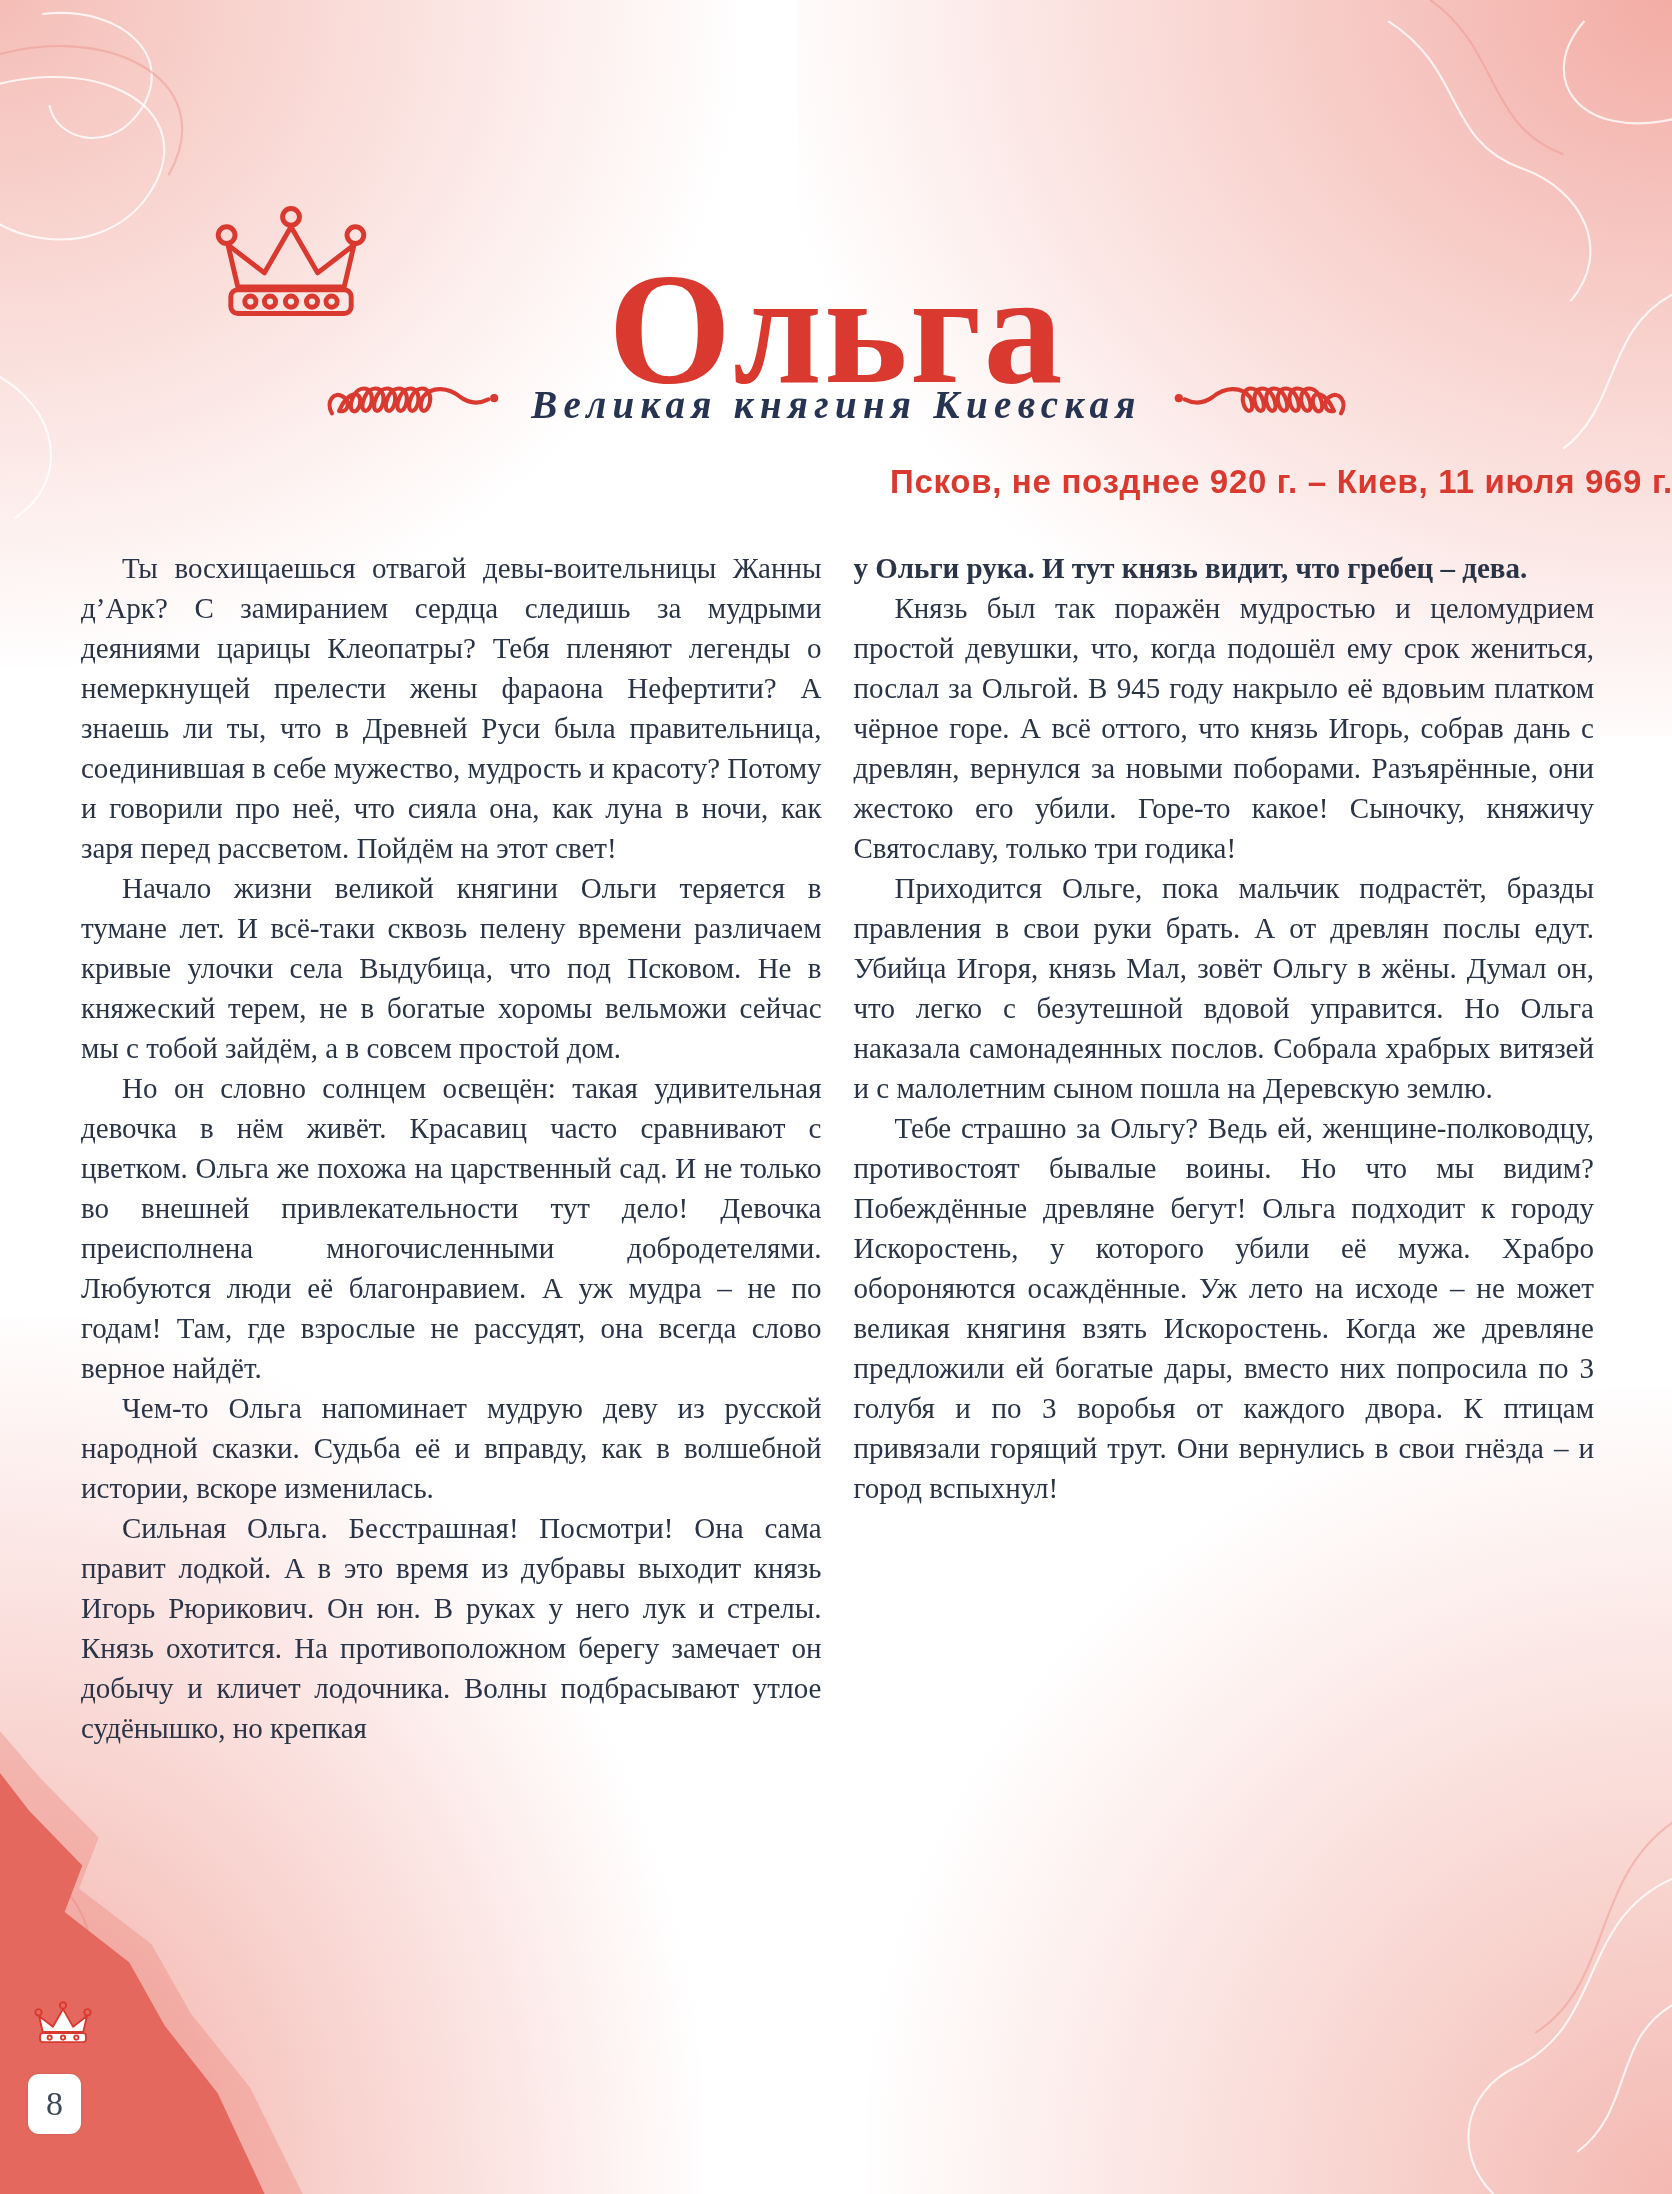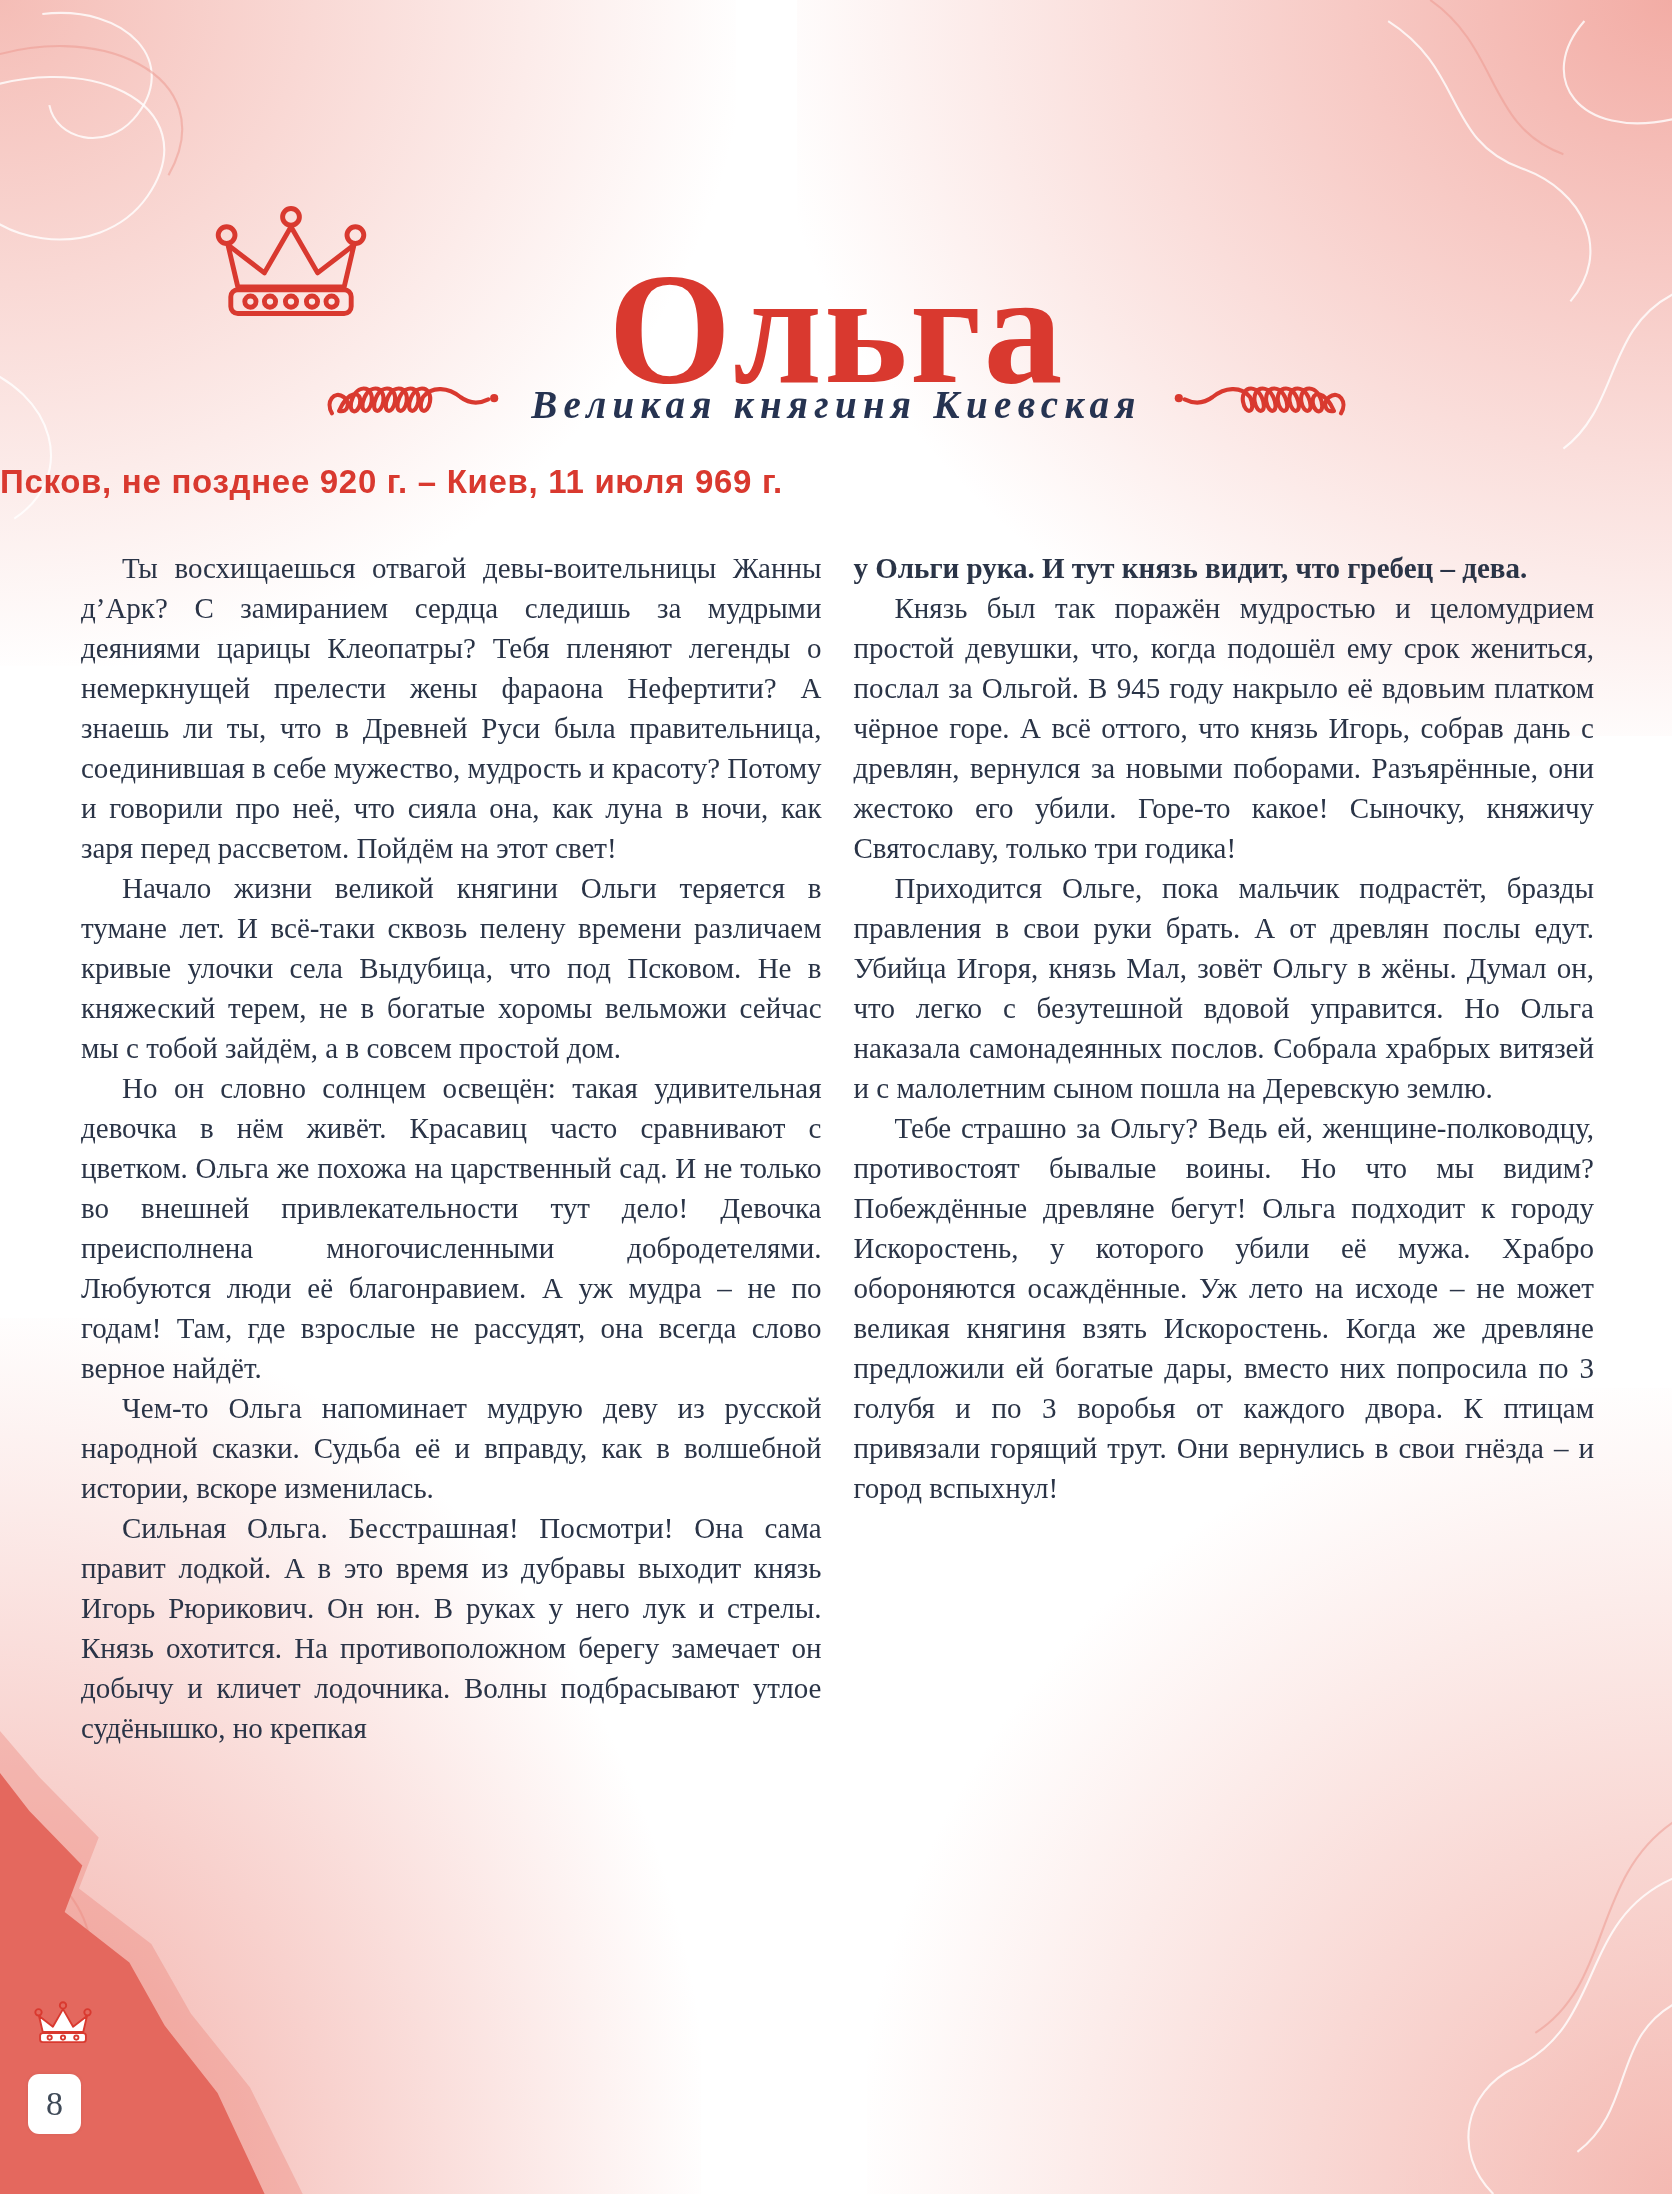--- a/index.html
+++ b/index.html
@@ -60,21 +60,21 @@
     display: flex; align-items: center; justify-content: center; gap: 29.4px; font-style: italic;
   }
   .subtitle {
     font-size: 39px; color: #263351; letter-spacing: 6.3px; font-weight: 600;
     white-space: nowrap;
   }
   .flourish { flex: 0 0 auto; }
   .flourish.mirrored { transform: scaleX(-1); }
   .dates {
     position: absolute; z-index: 1; top: 463px; left: 0; width: 100%;
-    text-align: left;
+    text-align: right;
     font-family: "Liberation Sans", sans-serif;
     font-size: 33px; font-weight: bold; color: #d9392f; letter-spacing: 0.7px;
   }
 
   
   .columns {
     position: absolute; z-index: 1; top: 548px; left: 81px; right: 79px;
     display: flex; gap: 32px;
   }
   .col { flex: 1 1 0; }

